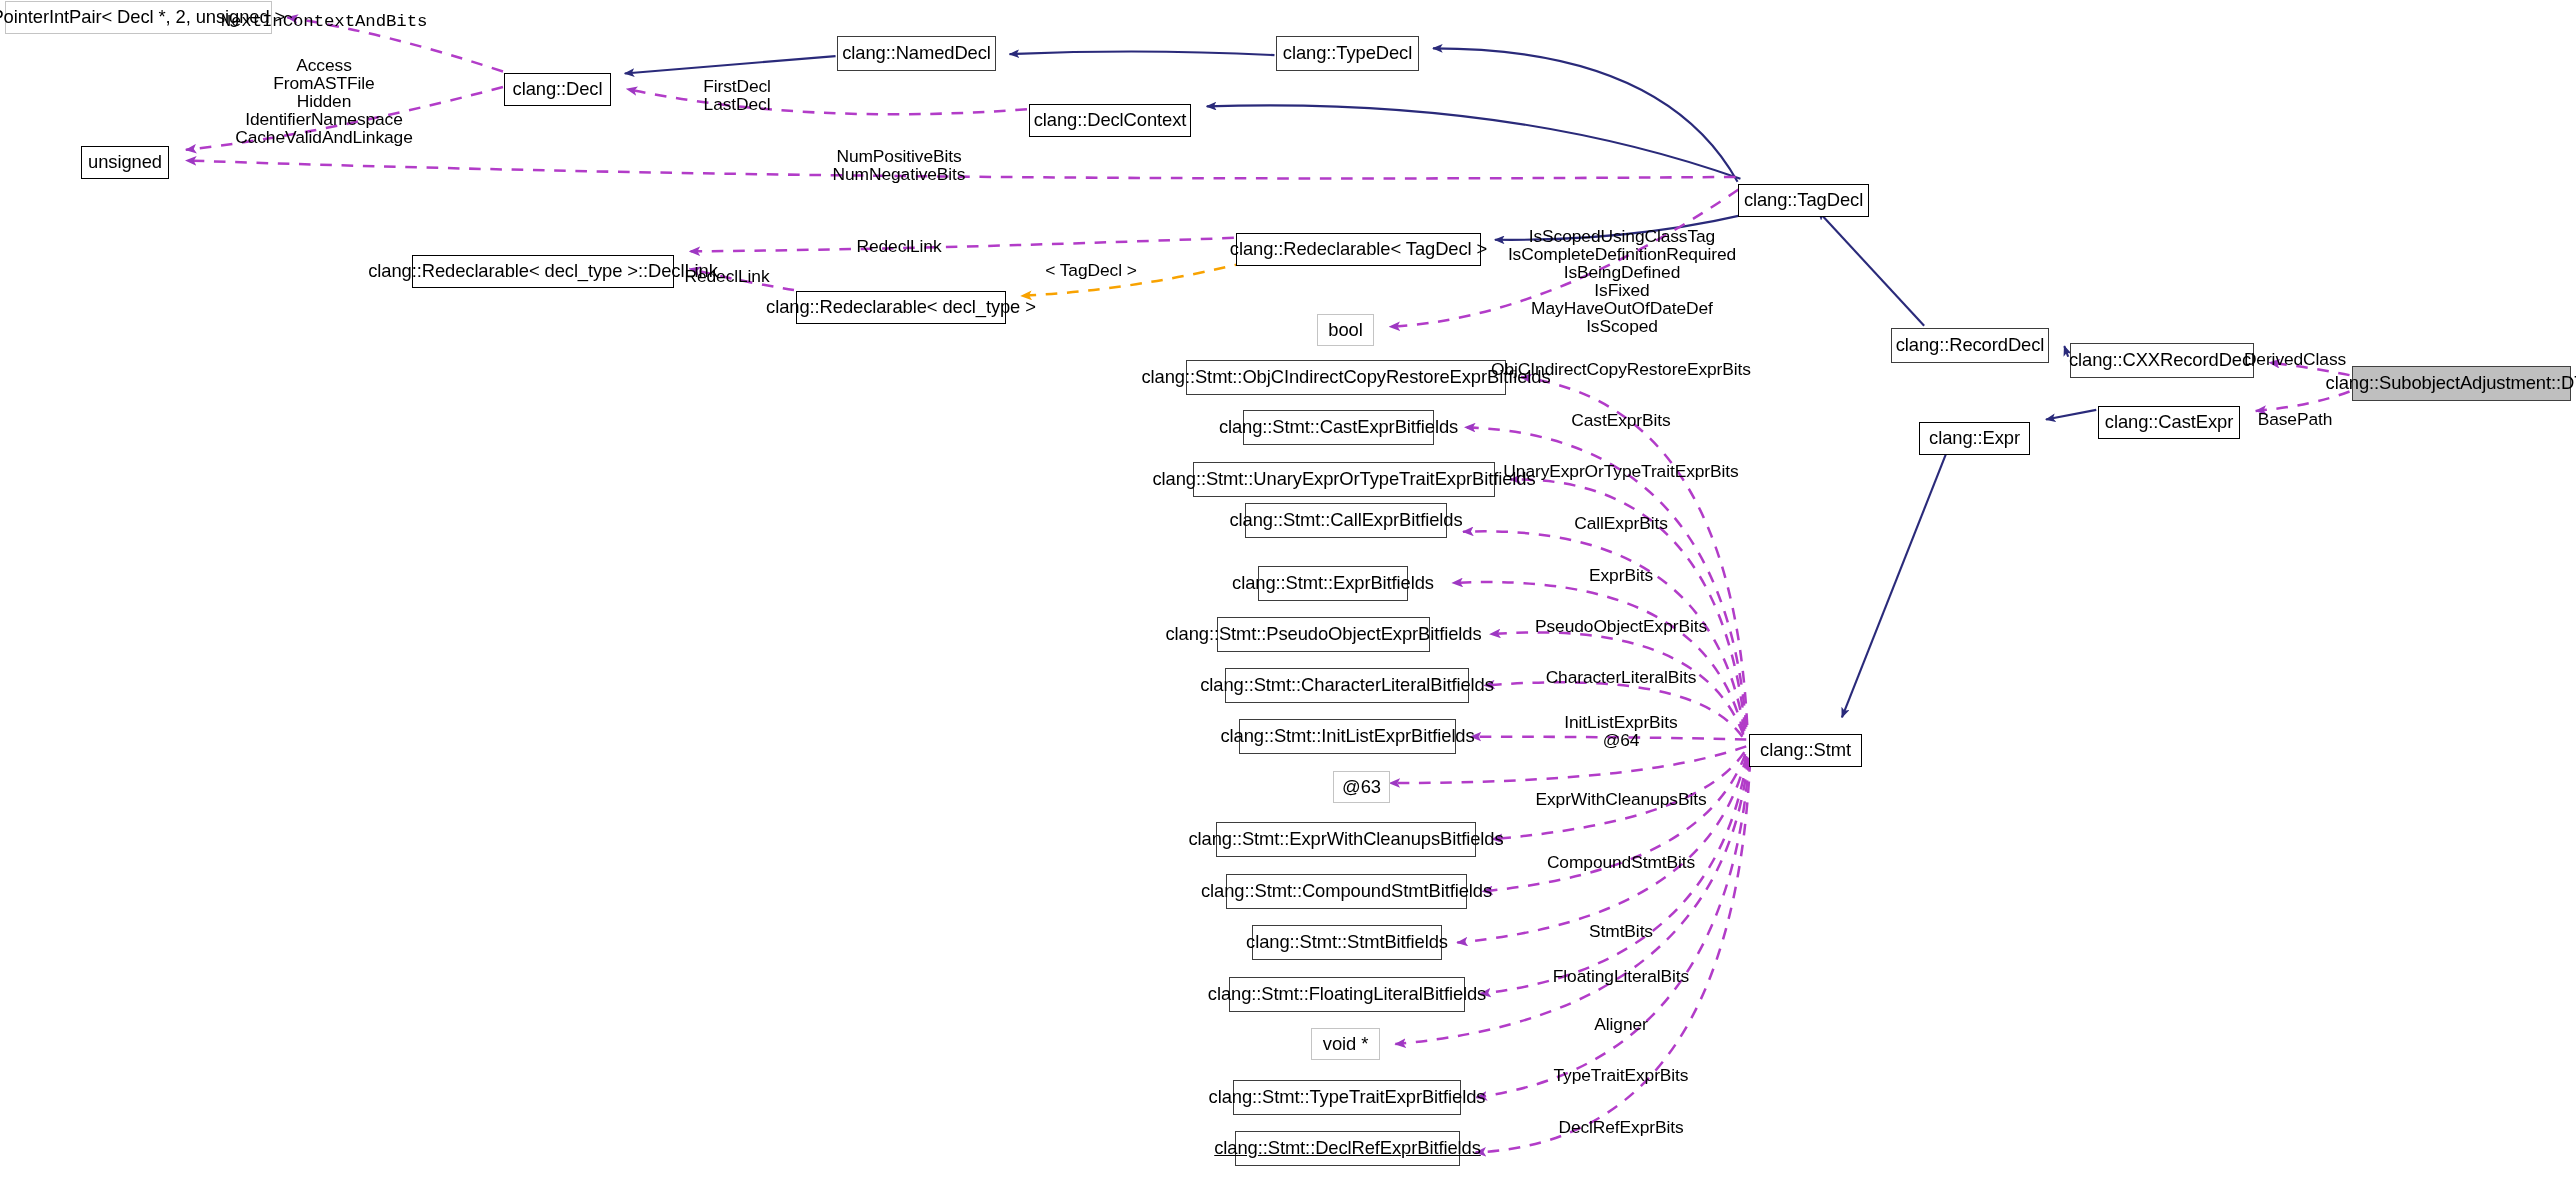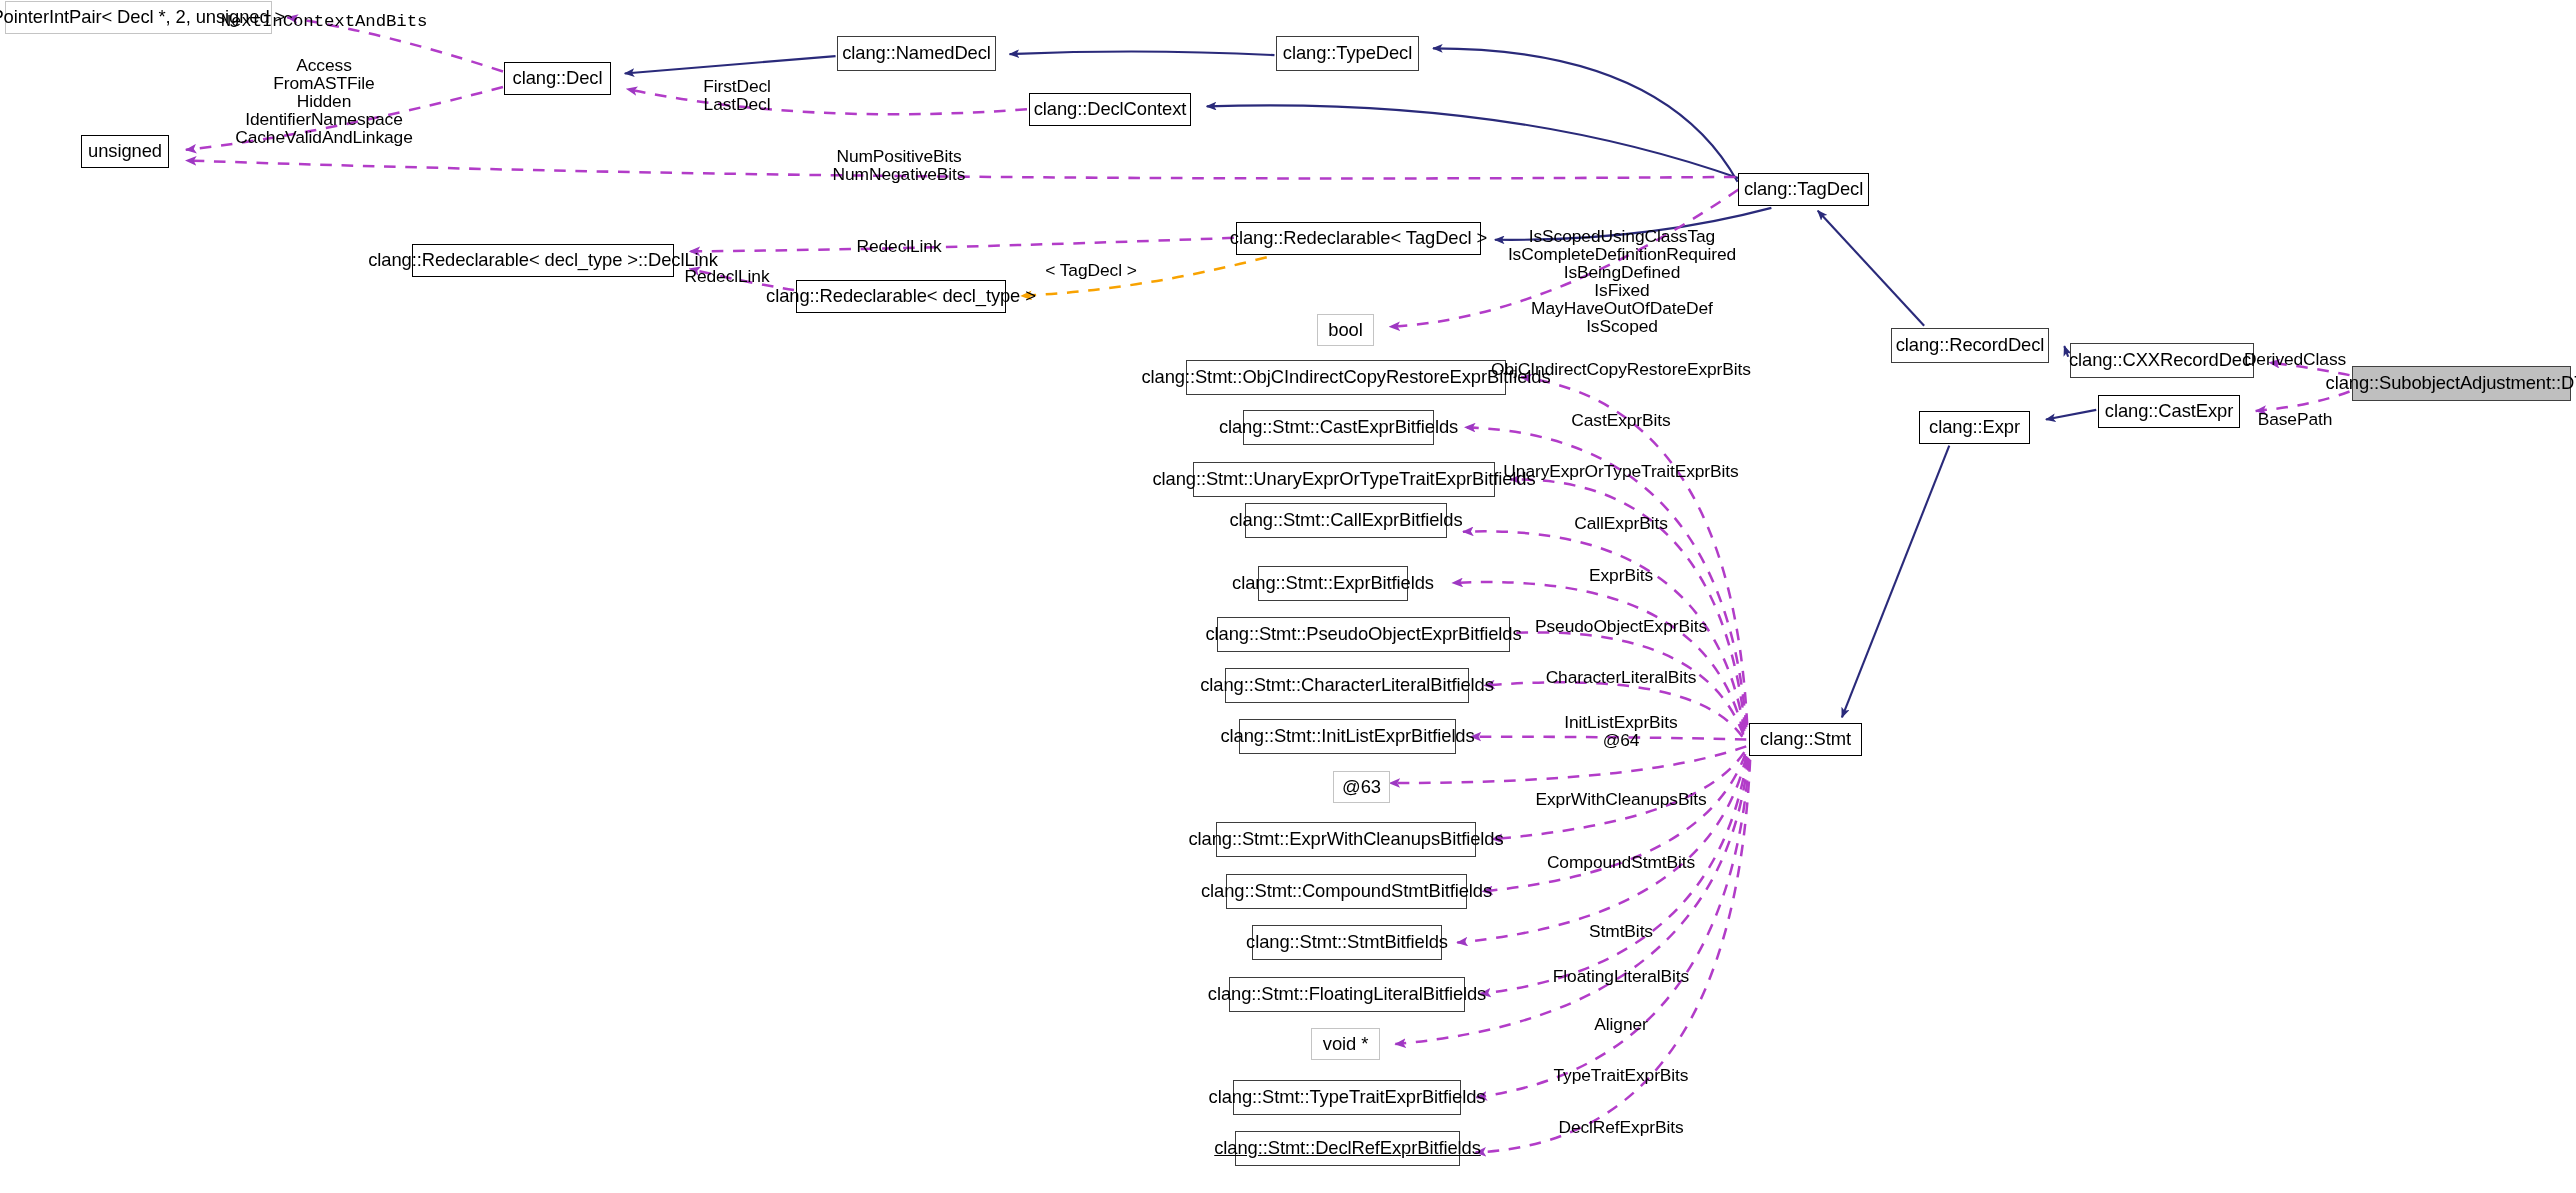--- a/index.html
+++ b/index.html
@@ -33,20 +33,21 @@
     line-height: 1;
     display: flex;
     align-items: center;
     justify-content: center;
     white-space: nowrap;
     padding: 0 8.7px;
     letter-spacing: -0.1px;
   }
   .node.thin {
     border: 1.9px solid #000000;
+    margin-top: 11px;
   }
   .node.ext {
     border: 1.9px solid #c4c4c4;
   }
   .node.highlight {
     background: #bfbfbf;
     border: 1.9px solid #404040;
   }
   .edge-label {
     position: absolute;
@@ -138,21 +139,21 @@
   <div class="node highlight" style="left:2352px;top:366px;width:219px;height:35px;">clang::SubobjectAdjustment::DTB</div>
   <div class="node thin" style="left:1919px;top:411px;width:111px;height:33px;">clang::Expr</div>
   <div class="node thin" style="left:2098px;top:395px;width:142px;height:33px;">clang::CastExpr</div>
 
   <div class="node ext" style="left:1317px;top:314px;width:57px;height:32px;">bool</div>
   <div class="node" style="left:1186px;top:360px;width:320px;height:35px;">clang::Stmt::ObjCIndirectCopyRestoreExprBitfields</div>
   <div class="node" style="left:1243px;top:410px;width:191px;height:35px;">clang::Stmt::CastExprBitfields</div>
   <div class="node" style="left:1193px;top:462px;width:302px;height:35px;">clang::Stmt::UnaryExprOrTypeTraitExprBitfields</div>
   <div class="node" style="left:1245px;top:503px;width:202px;height:35px;">clang::Stmt::CallExprBitfields</div>
   <div class="node" style="left:1258px;top:566px;width:150px;height:35px;">clang::Stmt::ExprBitfields</div>
-  <div class="node" style="left:1217px;top:617px;width:293px;height:35px;">clang::Stmt::PseudoObjectExprBitfields</div>
+  <div class="node" style="left:1217px;top:617px;width:213px;height:35px;">clang::Stmt::PseudoObjectExprBitfields</div>
   <div class="node" style="left:1225px;top:668px;width:244px;height:35px;">clang::Stmt::CharacterLiteralBitfields</div>
   <div class="node" style="left:1239px;top:719px;width:217px;height:35px;">clang::Stmt::InitListExprBitfields</div>
   <div class="node ext" style="left:1317px;top:771px;width:57px;height:32px;margin-left:16px;">@63</div>
   <div class="node" style="left:1216px;top:822px;width:260px;height:35px;">clang::Stmt::ExprWithCleanupsBitfields</div>
   <div class="node" style="left:1226px;top:874px;width:241px;height:35px;">clang::Stmt::CompoundStmtBitfields</div>
   <div class="node" style="left:1252px;top:925px;width:190px;height:35px;">clang::Stmt::StmtBitfields</div>
   <div class="node" style="left:1229px;top:977px;width:236px;height:35px;">clang::Stmt::FloatingLiteralBitfields</div>
   <div class="node ext" style="left:1311px;top:1028px;width:69px;height:32px;">void *</div>
   <div class="node" style="left:1233px;top:1080px;width:228px;height:35px;">clang::Stmt::TypeTraitExprBitfields</div>
   <div class="node" style="left:1235px;top:1131px;width:225px;height:35px;text-decoration:underline;">clang::Stmt::DeclRefExprBitfields</div>

